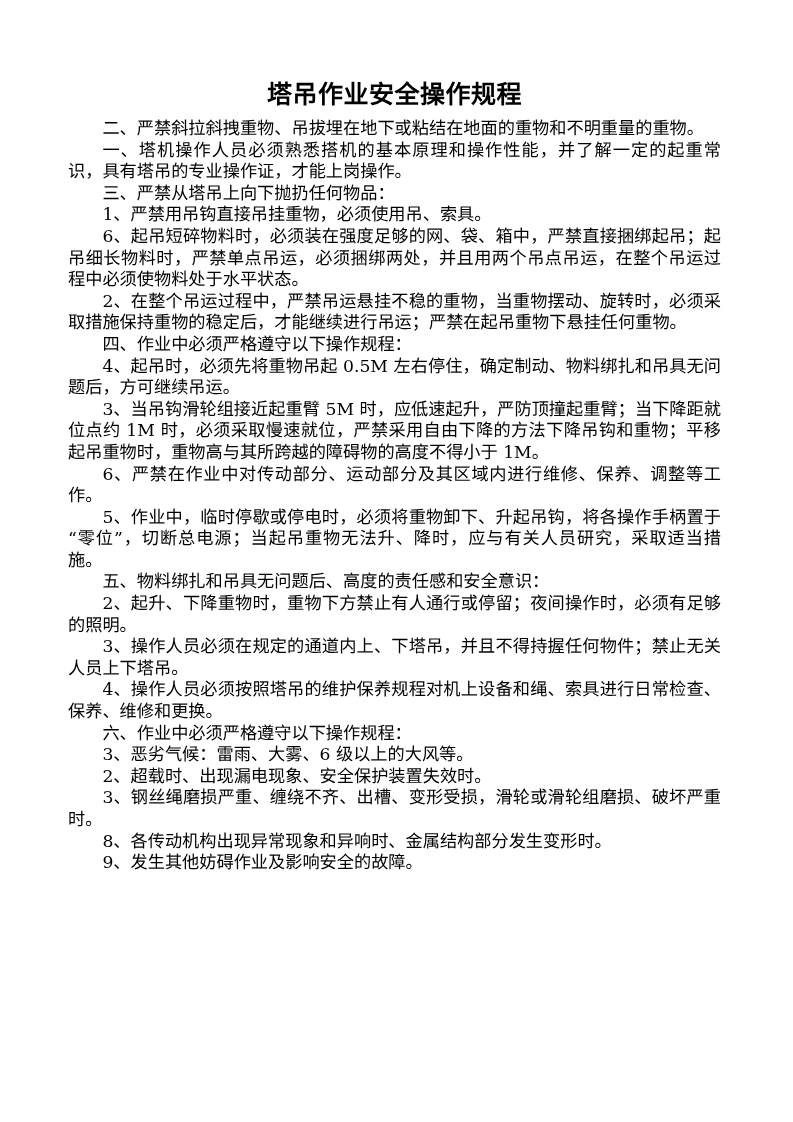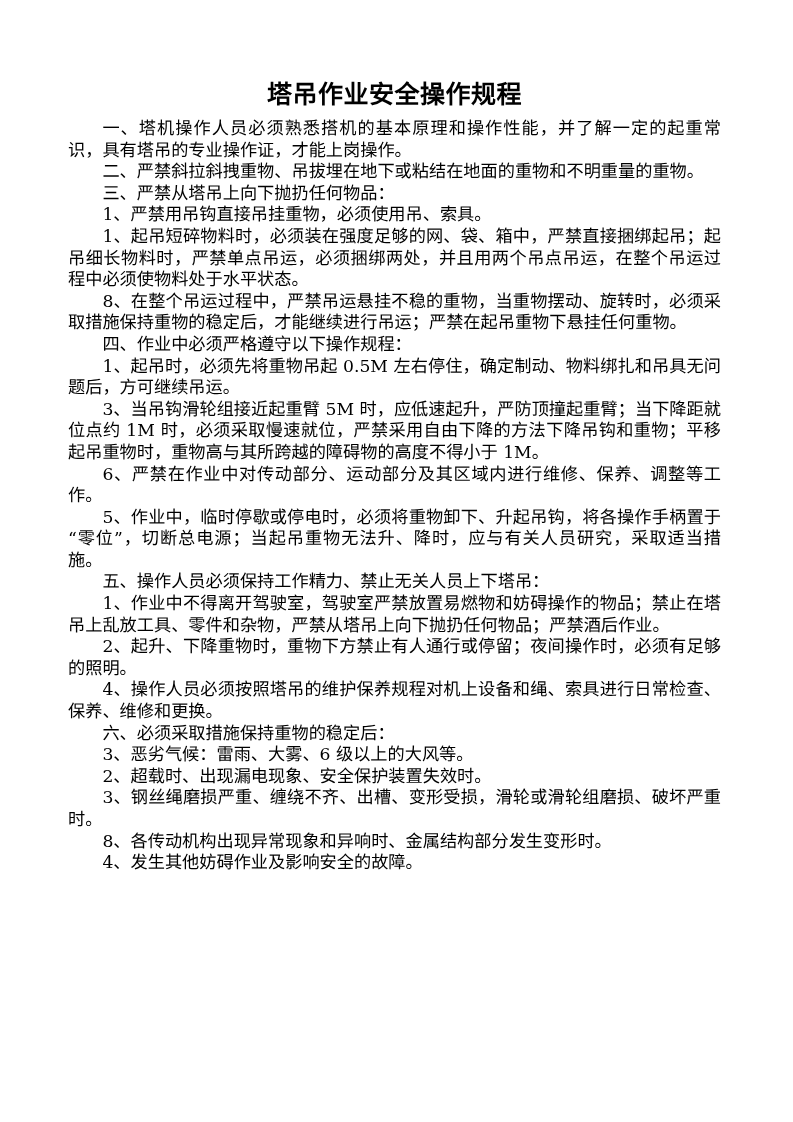--- a/index.html
+++ b/index.html
@@ -54,36 +54,36 @@
   }
 </style>
 </head>
 <body>
 
 <div id="page">
 
   <h1 id="doc-title">塔吊作业安全操作规程</h1>
 
   <div class="body-block">
+    <p class="para">二、严禁斜拉斜拽重物、吊拔埋在地下或粘结在地面的重物和不明重量的重物。</p>
     <p class="para">一、塔机操作人员必须熟悉搭机的基本原理和操作性能，并了解一定的起重常识，具有塔吊的专业操作证，才能上岗操作。</p>
-    <p class="para">二、严禁斜拉斜拽重物、吊拔埋在地下或粘结在地面的重物和不明重量的重物。</p>
     <p class="para">三、严禁从塔吊上向下抛扔任何物品：</p>
     <p class="para">1、严禁用吊钩直接吊挂重物，必须使用吊、索具。</p>
-    <p class="para">1、起吊短碎物料时，必须装在强度足够的网、袋、箱中，严禁直接捆绑起吊；起吊细长物料时，严禁单点吊运，必须捆绑两处，并且用两个吊点吊运，在整个吊运过程中必须使物料处于水平状态。</p>
-    <p class="para">8、在整个吊运过程中，严禁吊运悬挂不稳的重物，当重物摆动、旋转时，必须采取措施保持重物的稳定后，才能继续进行吊运；严禁在起吊重物下悬挂任何重物。</p>
+    <p class="para">6、起吊短碎物料时，必须装在强度足够的网、袋、箱中，严禁直接捆绑起吊；起吊细长物料时，严禁单点吊运，必须捆绑两处，并且用两个吊点吊运，在整个吊运过程中必须使物料处于水平状态。</p>
+    <p class="para">2、在整个吊运过程中，严禁吊运悬挂不稳的重物，当重物摆动、旋转时，必须采取措施保持重物的稳定后，才能继续进行吊运；严禁在起吊重物下悬挂任何重物。</p>
     <p class="para">四、作业中必须严格遵守以下操作规程：</p>
-    <p class="para">1、起吊时，必须先将重物吊起 0.5M 左右停住，确定制动、物料绑扎和吊具无问题后，方可继续吊运。</p>
+    <p class="para">4、起吊时，必须先将重物吊起 0.5M 左右停住，确定制动、物料绑扎和吊具无问题后，方可继续吊运。</p>
     <p class="para">3、当吊钩滑轮组接近起重臂 5M 时，应低速起升，严防顶撞起重臂；当下降距就位点约 1M 时，必须采取慢速就位，严禁采用自由下降的方法下降吊钩和重物；平移起吊重物时，重物高与其所跨越的障碍物的高度不得小于 1M。</p>
     <p class="para">6、严禁在作业中对传动部分、运动部分及其区域内进行维修、保养、调整等工作。</p>
     <p class="para">5、作业中，临时停歇或停电时，必须将重物卸下、升起吊钩，将各操作手柄置于“零位”，切断总电源；当起吊重物无法升、降时，应与有关人员研究，采取适当措施。</p>
-    <p class="para">五、操作人员必须保持工作精力、禁止无关人员上下塔吊：</p>
-    <p class="para">1、作业中不得离开驾驶室，驾驶室严禁放置易燃物和妨碍操作的物品；禁止在塔吊上乱放工具、零件和杂物，严禁从塔吊上向下抛扔任何物品；严禁酒后作业。</p>
+    <p class="para">五、物料绑扎和吊具无问题后、高度的责任感和安全意识：</p>
     <p class="para">2、起升、下降重物时，重物下方禁止有人通行或停留；夜间操作时，必须有足够的照明。</p>
+    <p class="para">3、操作人员必须在规定的通道内上、下塔吊，并且不得持握任何物件；禁止无关人员上下塔吊。</p>
     <p class="para">4、操作人员必须按照塔吊的维护保养规程对机上设备和绳、索具进行日常检查、保养、维修和更换。</p>
-    <p class="para">六、必须采取措施保持重物的稳定后：</p>
+    <p class="para">六、作业中必须严格遵守以下操作规程：</p>
     <p class="para">3、恶劣气候：雷雨、大雾、6 级以上的大风等。</p>
     <p class="para">2、超载时、出现漏电现象、安全保护装置失效时。</p>
     <p class="para">3、钢丝绳磨损严重、缠绕不齐、出槽、变形受损，滑轮或滑轮组磨损、破坏严重时。</p>
     <p class="para">8、各传动机构出现异常现象和异响时、金属结构部分发生变形时。</p>
-    <p class="para">4、发生其他妨碍作业及影响安全的故障。</p>
+    <p class="para">9、发生其他妨碍作业及影响安全的故障。</p>
   </div>
 
 </div>
 
 </body></html>

